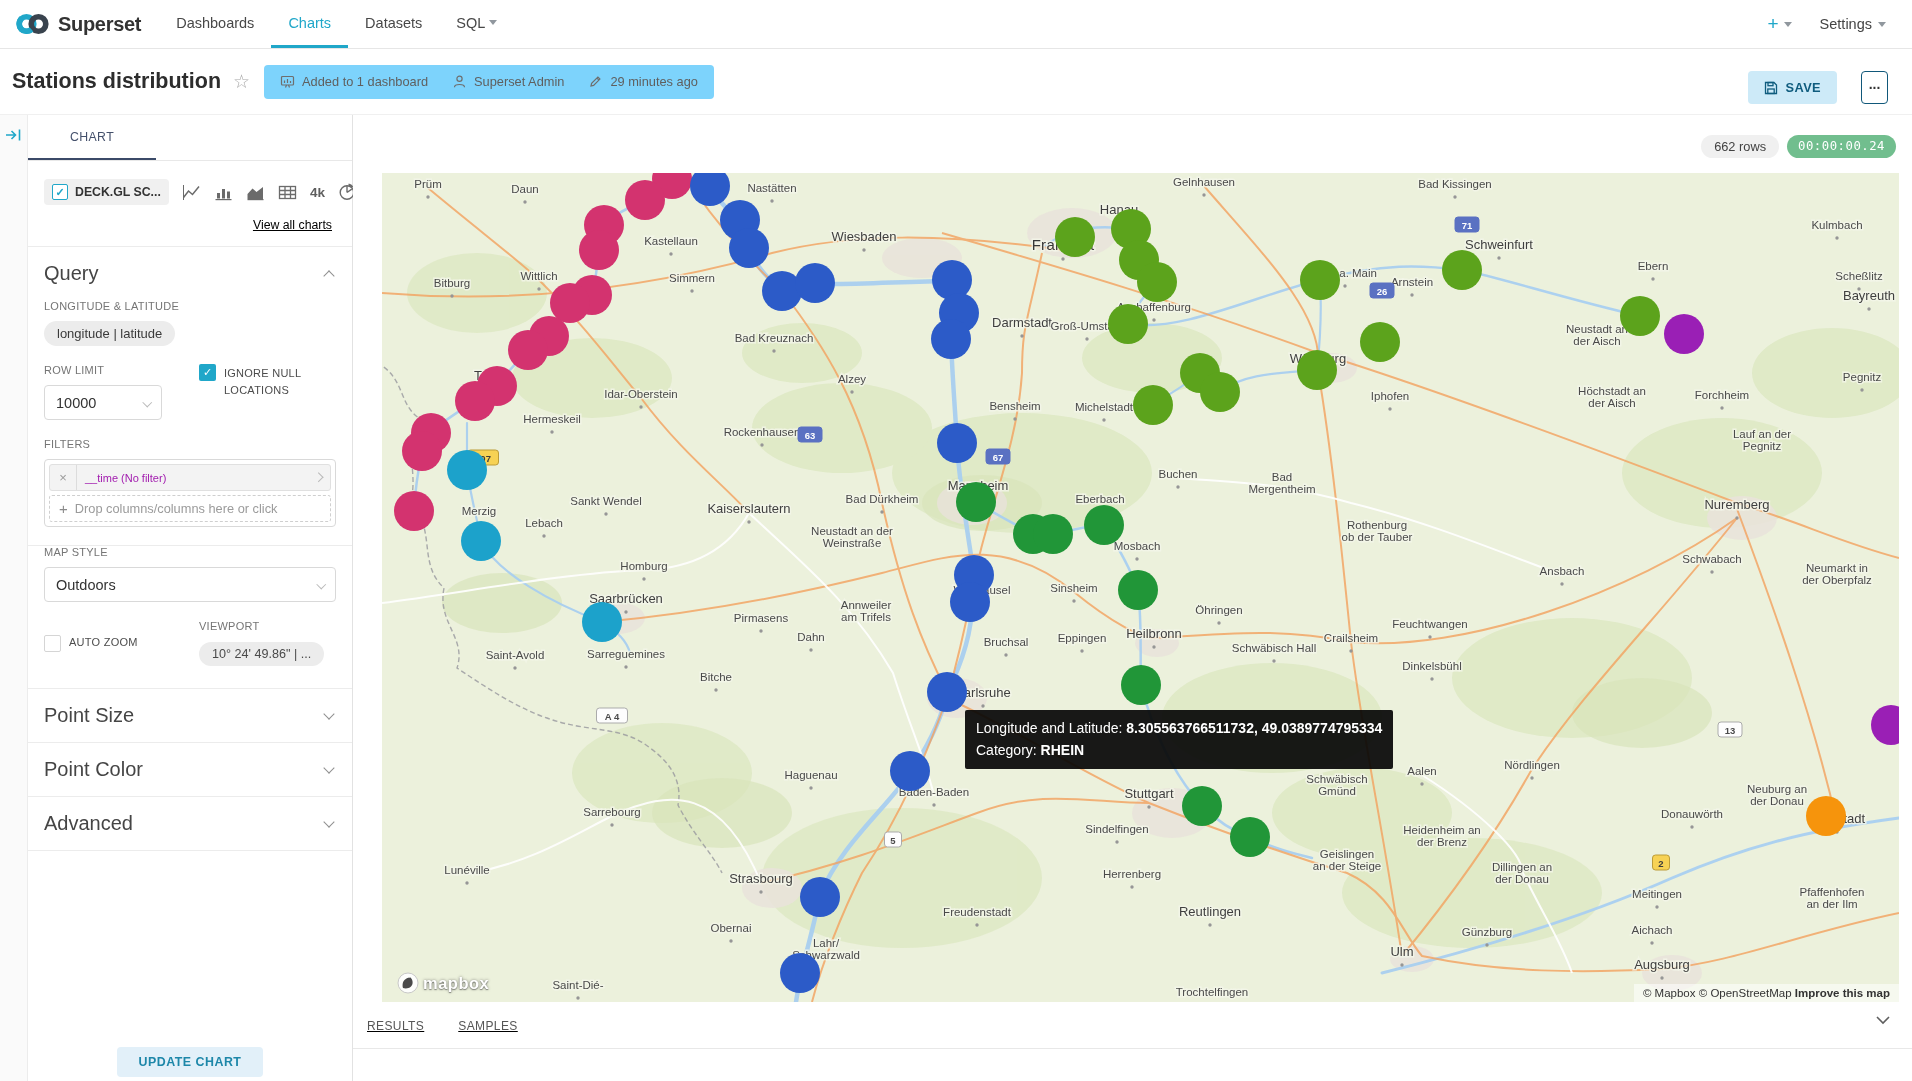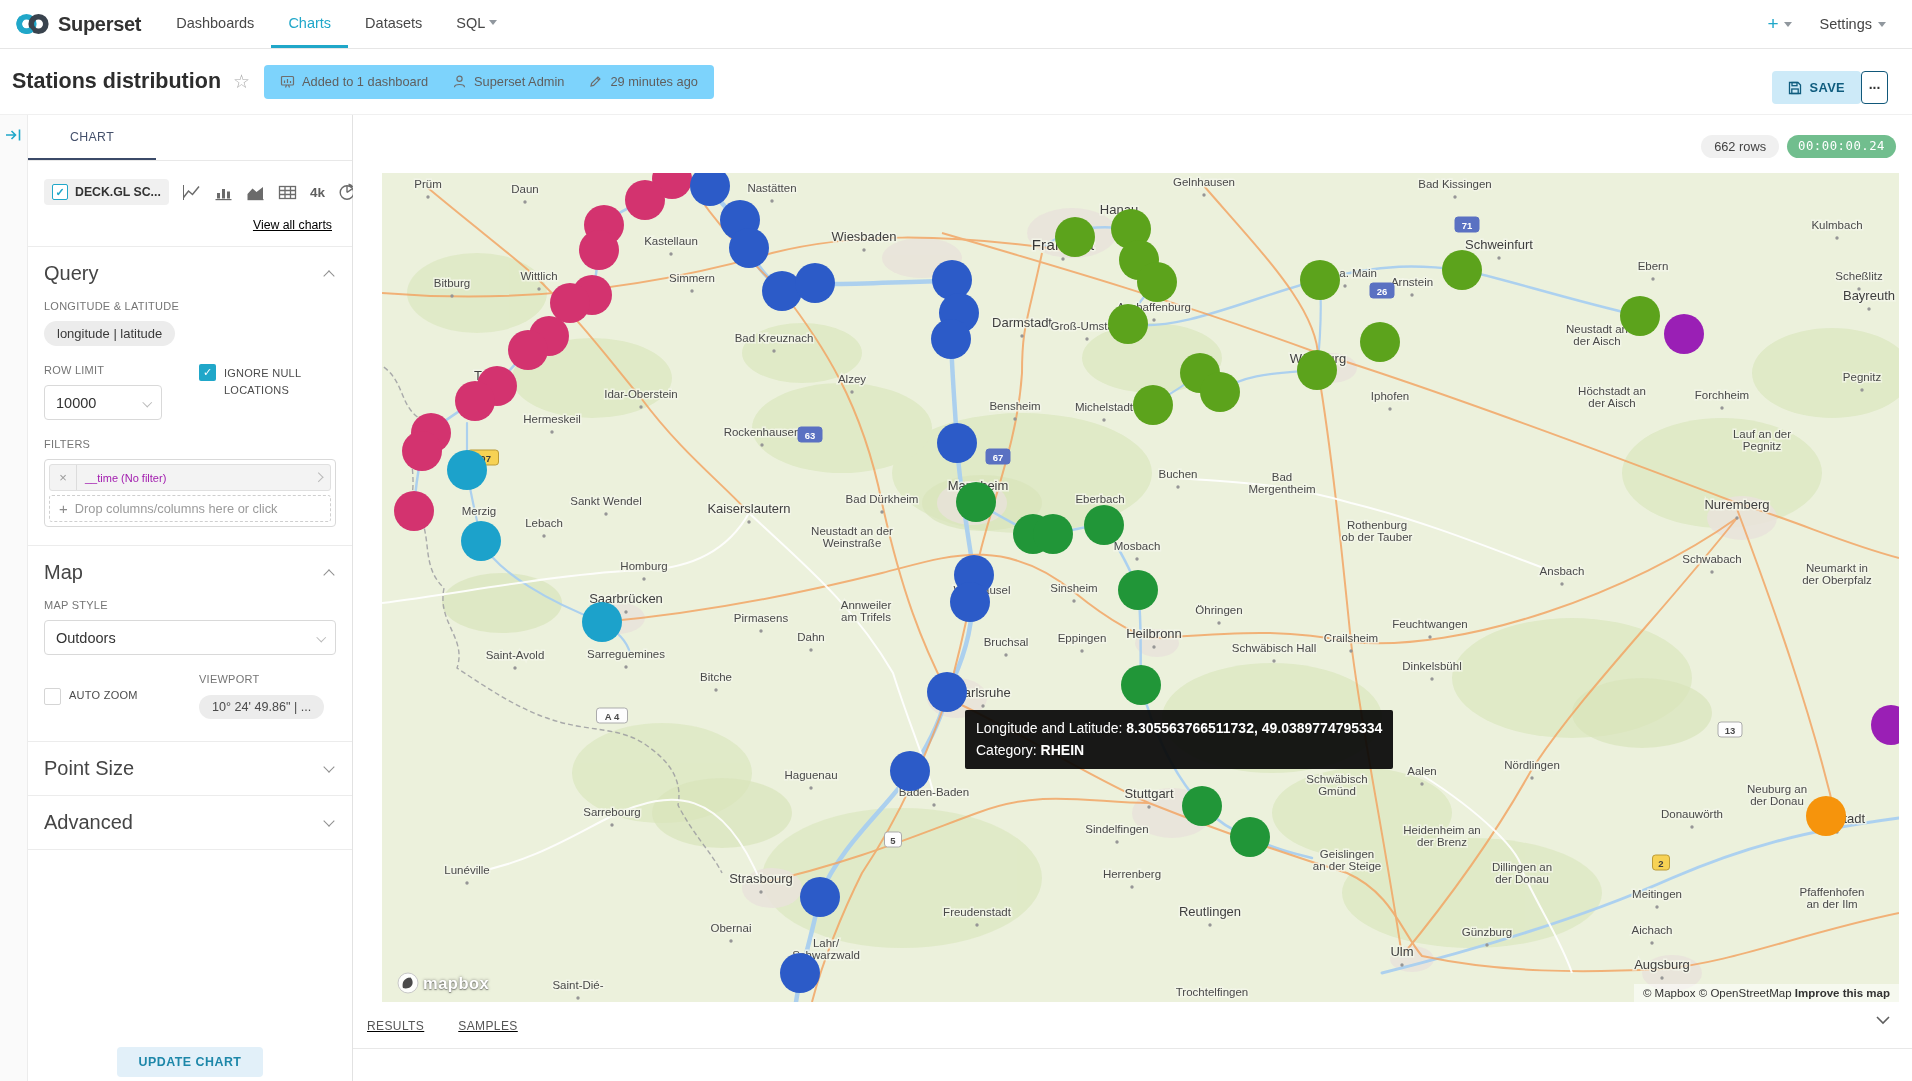--- a/index.html
+++ b/index.html
@@ -23,21 +23,21 @@
 
   
   .chart-header { position:absolute; top:49px; left:0; right:0; height:66px; background:#fff;
                   display:flex; align-items:center; padding:0 24px 0 12px; border-bottom:1px solid #f0f0f0; }
   .page-title { font-size:21.5px; font-weight:700; color:#2d2d2d; }
   .star { font-size:19px; color:#a8a8a8; margin:0 14px 0 12px; cursor:pointer; }
   .meta-pill { background:#7dd3fc; border-radius:4px; height:34px; display:flex; align-items:center;
                gap:24px; padding:0 16px; font-size:12.8px; color:#5f5f5f; }
   .meta-item { display:flex; align-items:center; gap:7px; }
   .meta-item svg { display:block; }
-  .header-actions { margin-left:auto; display:flex; align-items:flex-start; gap:0;margin-top:12px; }
+  .header-actions { margin-left:auto; display:flex; align-items:flex-start; gap:24px;margin-top:12px; }
   .save-btn { background:#cdeaf8; color:#0f5c7e; border:none; border-radius:4px; height:33px; padding:0 16px;
               font-size:12.8px; font-weight:700; letter-spacing:.4px; display:flex; align-items:center; gap:8px;
               cursor:pointer; font-family:inherit; }
   .more-btn { background:#fff; border:1px solid #11587a; border-radius:4px; height:33px; width:27px;
               color:#333; font-size:14px; font-weight:700; line-height:1; cursor:pointer; padding-bottom:8px; }
 
   
   .body { position:absolute; top:115px; left:0; right:0; bottom:0; }
   .rail { position:absolute; top:0; left:0; bottom:0; width:28px; background:#fafafa; border-right:1px solid #ececec; }
   .rail-icon { margin:12px auto 0; width:18px; display:block; cursor:pointer; }
@@ -293,24 +293,20 @@
             </div>
             <div class="drop-zone">
               <span class="plus">+</span>
               <span>Drop columns/columns here or click</span>
             </div>
           </div>
         </div>
       </div>
 
       <div class="section">
-        <div class="section-head">
-          <span>Map</span>
-            <span class="chev up"></span>
-        </div>
         <div class="ctl">
           <div class="ctl-label">MAP STYLE</div>
           <div class="select">
             <span>Outdoors</span>
               <span class="chev down sm"></span>
           </div>
         </div>
         <div class="two-col" style="padding-bottom:22px;">
           <div class="col-l check-row" style="align-items:center;">
             <span class="cb unchecked"></span>
@@ -319,20 +315,26 @@
           <div>
             <div class="ctl-label" style="margin-bottom:0;">VIEWPORT</div>
             <span class="viewport-chip">10° 24' 49.86" | ...</span>
           </div>
         </div>
       </div>
 
       <div class="section">
         <div class="section-head">
           <span>Point Size</span>
+            <span class="chev down"></span>
+        </div>
+      </div>
+      <div class="section">
+        <div class="section-head">
+          <span>Point Color</span>
             <span class="chev down"></span>
         </div>
       </div>
       <div class="section">
         <div class="section-head">
           <span>Advanced</span>
             <span class="chev down"></span>
         </div>
       </div>
 

